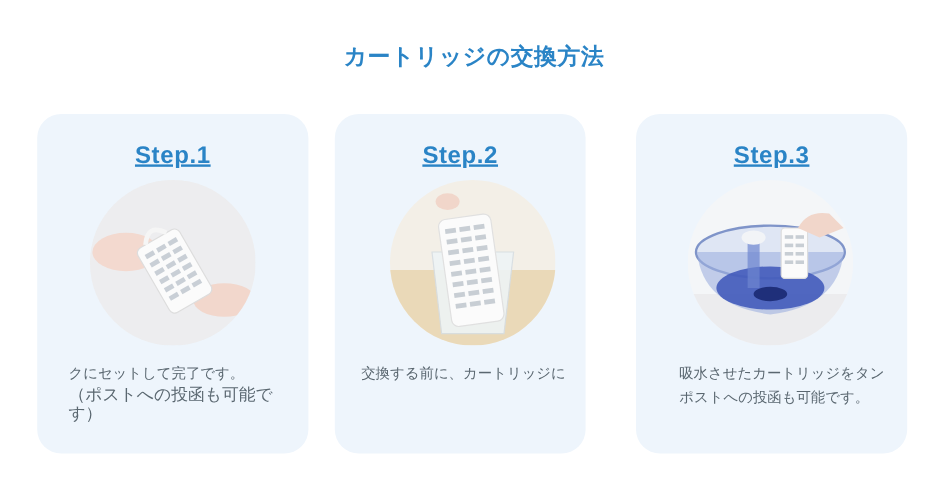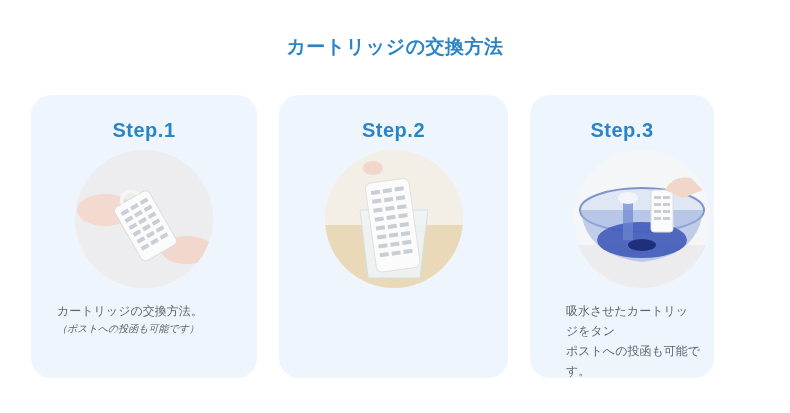--- a/index.html
+++ b/index.html
@@ -1,22 +1,22 @@
 <!DOCTYPE html>
 <html><head>
 <meta charset="utf-8">
 <style>
   html, body { margin:0; padding:0; }
   body { width:790px; height:413px; background:#ffffff; font-family:"DejaVu Sans","Liberation Sans",sans-serif; position:relative; overflow:hidden; }
   .title { position:absolute; top:34px; left:0; width:790px; text-align:center; color:#2a84c6; font-size:19px; font-weight:bold; letter-spacing:0.5px; }
   .card { position:absolute; top:95px; height:283px; background:#eef5fc; border-radius:20px; }
-  .step { position:absolute; top:24px; left:0; width:100%; text-align:center; color:#2a84c6; font-family:"Liberation Sans",sans-serif; font-weight:bold; font-size:20px; letter-spacing:0.5px; }
+  .step { position:absolute; top:24px; left:0; width:100%; text-align:center; color:#2a84c6; font-family:"Liberation Sans",sans-serif; font-weight:bold; font-size:20px; letter-spacing:0.5px;text-decoration:underline; }
   .photo { position:absolute; top:55px; width:138px; height:138px; border-radius:50%; overflow:hidden; }
   .desc { position:absolute; top:206px; left:26px; right:14px; color:#5a6770; font-size:12px; line-height:20px; }
-  .note { font-size:10px; color:#5a6770; line-height:16px;font-style:italic; }
+  .note { font-size:14px; color:#5a6770; line-height:16px; }
   svg { display:block; }
 </style>
 </head>
 <body>
 
 <div class="title">カートリッジの交換方法</div>
 
 <div class="card" style="left:31px;width:226px;">
   <div class="step">Step.1</div>
   <div class="photo" style="left:44px;">
@@ -45,26 +45,26 @@
             <rect x="77" y="84" width="8" height="4"></rect>
           <rect x="55" y="92" width="8" height="4"></rect>
             <rect x="66" y="92" width="8" height="4"></rect>
             <rect x="77" y="92" width="8" height="4"></rect>
         </g>
         <path d="M60 45 Q70 30 80 45" fill="none" stroke="#f5f5f5" stroke-width="4"></path>
       </g>
     </svg>
   </div>
   <div class="desc">
-    <div>カートリッジの交換方法。</div>
+    <div>クにセットして完了です。</div>
     <div class="note">（ポストへの投函も可能です）</div>
   </div>
 </div>
 
-<div class="card" style="left:279px;width:229px;">
+<div class="card" style="left:279px;width:209px;">
   <div class="step">Step.2</div>
   <div class="photo" style="left:46px;">
     <svg width="138" height="138" viewBox="0 0 138 138">
       <rect width="138" height="138" fill="#f3efe7"></rect>
       <rect x="0" y="75" width="138" height="63" fill="#ead9b8"></rect>
       <path d="M35 60 L103 60 L95 128 L43 128 Z" fill="#eef3f6" stroke="#d6dde2" opacity="0.9"></path>
       <g transform="rotate(-8 69 70)">
         <rect x="45" y="30" width="44" height="90" rx="6" fill="#fbfbfb" stroke="#e0e0e0"></rect>
         <g fill="#c8ced4">
           <rect x="50" y="38" width="9" height="4"></rect>
@@ -90,24 +90,25 @@
             <rect x="74" y="92" width="9" height="4"></rect>
           <rect x="50" y="101" width="9" height="4"></rect>
             <rect x="62" y="101" width="9" height="4"></rect>
             <rect x="74" y="101" width="9" height="4"></rect>
         </g>
       </g>
       <ellipse cx="48" cy="18" rx="10" ry="7" fill="#f1d6ca"></ellipse>
     </svg>
   </div>
   <div class="desc" style="left:22px;">
+    <div>交換する前に、カートリッジに</div>
   </div>
 </div>
 
-<div class="card" style="left:530px;width:184px;">
+<div class="card" style="left:530px;width:226px;">
   <div class="step">Step.3</div>
   <div class="photo" style="left:43px;">
     <svg width="138" height="138" viewBox="0 0 138 138">
       <rect width="138" height="138" fill="#f4f6f8"></rect>
       <rect x="0" y="95" width="138" height="43" fill="#ececee"></rect>
       <ellipse cx="69" cy="60" rx="62" ry="22" fill="#dfe6f4" stroke="#7f94c9" stroke-width="2"></ellipse>
       <path d="M8 60 Q12 105 69 112 Q126 105 130 60" fill="#9fb0df" opacity="0.6"></path>
       <ellipse cx="69" cy="90" rx="45" ry="18" fill="#3c55b8" opacity="0.85"></ellipse>
       <ellipse cx="69" cy="95" rx="14" ry="6" fill="#1f2f7a"></ellipse>
       <rect x="50" y="50" width="10" height="40" fill="#6d86d0" opacity="0.7"></rect>

